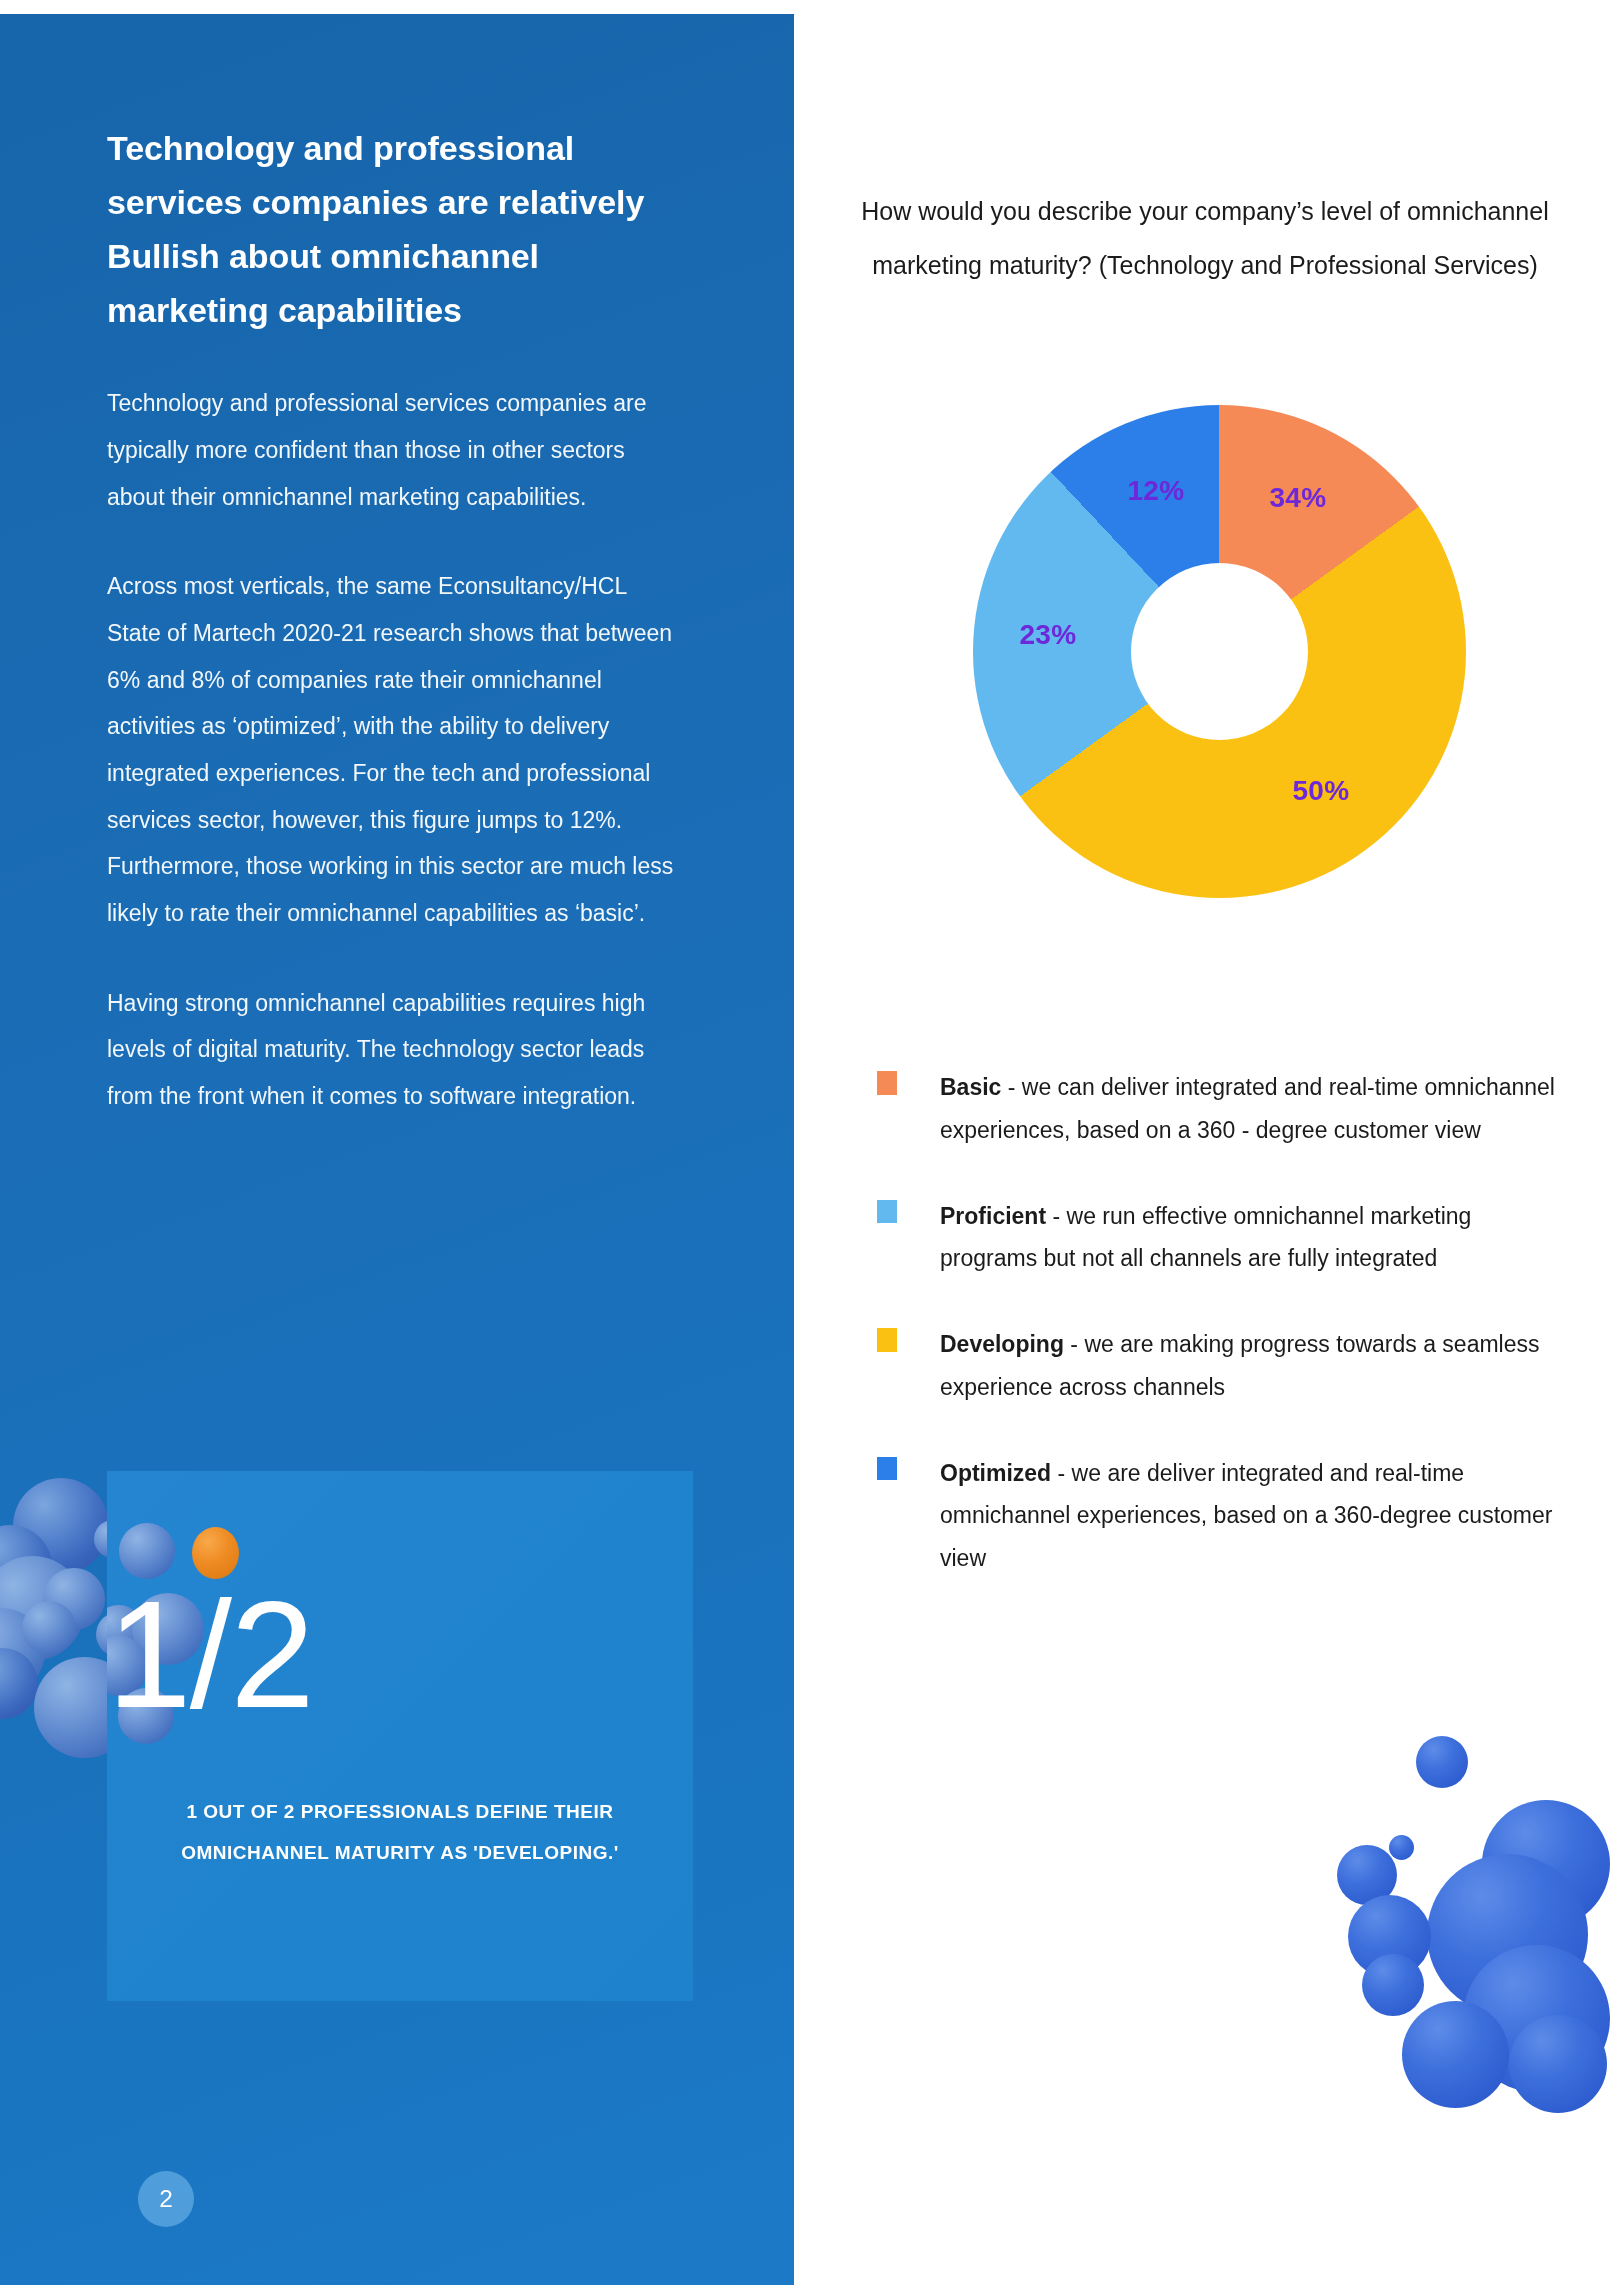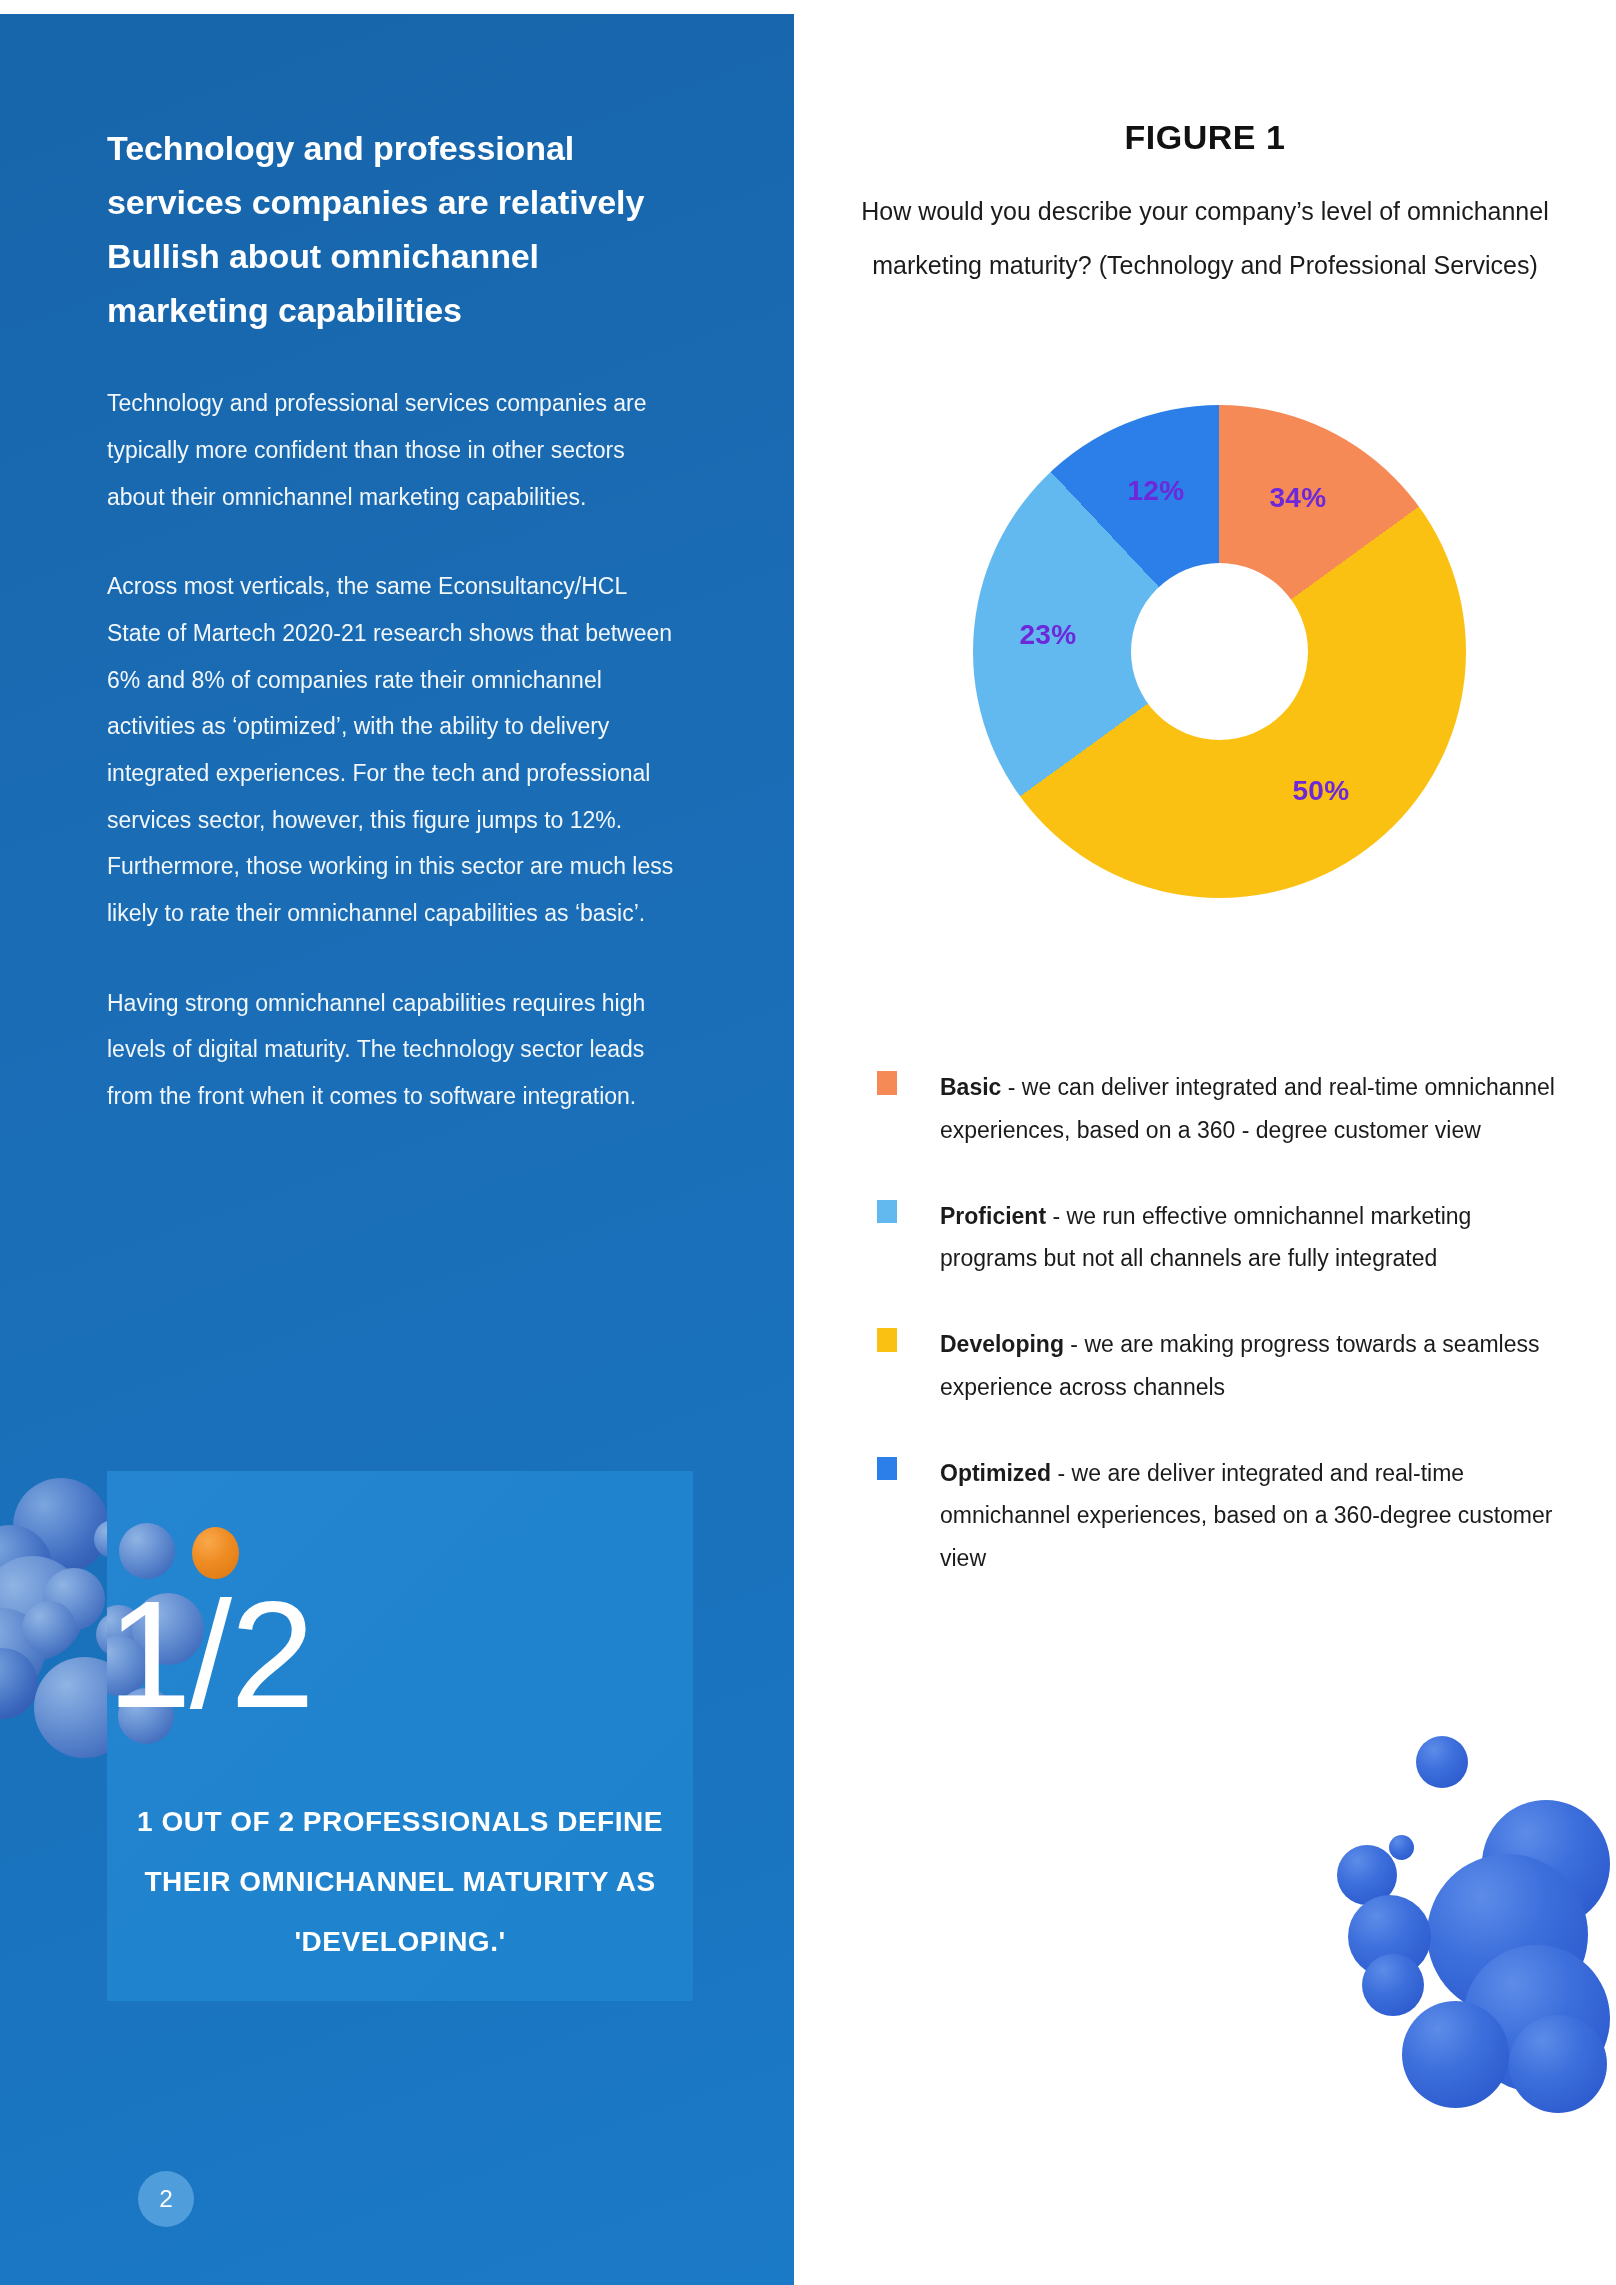--- a/index.html
+++ b/index.html
@@ -62,21 +62,21 @@
     font-weight: normal;
     line-height: 1;
     letter-spacing: -1.8px;
   }
   .callout-caption {
     position: absolute;
     left: 25px; right: 25px;
     top: 321px;
     text-align: center;
     color: #ffffff;
-    font-size: 28px;
+    font-size: 19px;
     font-weight: bold;
     line-height: 2.15;
     letter-spacing: 0.5px;
   }
 
   
   .sphere {
     position: absolute;
     border-radius: 50%;
     background: radial-gradient(circle at 32% 28%, #7ba6de 0%, #5a87cf 32%, #3a66bd 66%, #2b53a6 100%);
@@ -224,21 +224,20 @@
 
       <div class="callout-fraction">1/2</div>
       <div class="callout-caption">1 OUT OF 2 PROFESSIONALS DEFINE THEIR OMNICHANNEL MATURITY AS 'DEVELOPING.'</div>
     </div>
 
     <div class="page-num">2</div>
   </div>
 
   <div class="right-panel">
 
-    <div class="fig-label">FIGURE 1</div>
     <div class="fig-question">How would you describe your company’s level of omnichannel marketing maturity? (Technology and Professional Services)</div>
 
     <div class="donut-wrap">
       <div class="donut" id="donut-ring" style="background: conic-gradient(rgb(245, 138, 86) 0deg, rgb(245, 138, 86) 54deg, rgb(251, 193, 18) 54deg, rgb(251, 193, 18) 234deg, rgb(98, 185, 239) 234deg, rgb(98, 185, 239) 316.8deg, rgb(44, 127, 232) 316.8deg, rgb(44, 127, 232) 360deg);"></div>
       <div class="donut-hole"></div>
       <div id="donut-labels">
           <div class="slice-label" style="left: 325px; top: 93px;">34%</div>
           <div class="slice-label" style="left: 348px; top: 386px;">50%</div>
           <div class="slice-label" style="left: 75px; top: 230px;">23%</div>
           <div class="slice-label" style="left: 183px; top: 86px;">12%</div>

